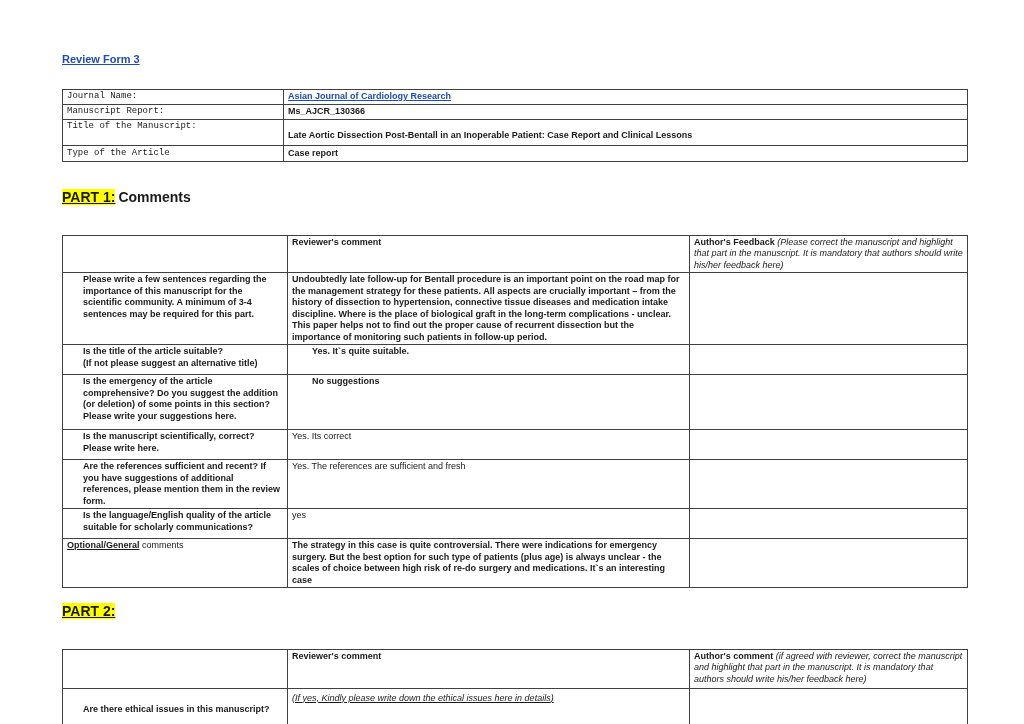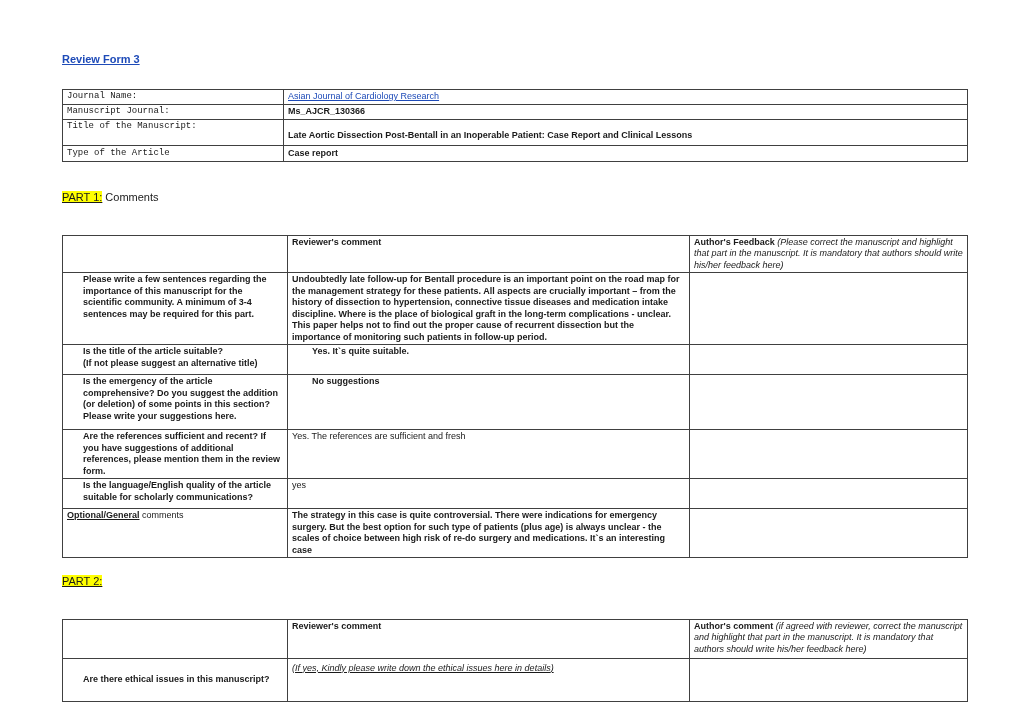--- a/index.html
+++ b/index.html
@@ -24,24 +24,24 @@
   table { border-collapse: collapse; table-layout: fixed; margin-top: 31px; }
   td { border: 1px solid #404040; padding: 1px 4px; vertical-align: top; }
 
   
   .info-table { width: 905px; margin-top: 23px; }
   .info-table td { vertical-align: middle; }
   .info-table .lbl { font-weight: normal; font-family: Liberation Mono, monospace; }
   .info-table .val { font-weight: bold; margin-left: 22px; }
   .cell-top { vertical-align: top !important; }
   .cell-bottom { vertical-align: bottom !important; padding-bottom: 4px !important; }
-  a.journal-link { color: #1E4BB8; font-weight: normal; text-decoration: underline; }
+  a.journal-link { color: #1E4BB8; font-weight: bold; text-decoration: underline; }
 
   
-  .part-heading { margin: 30px 0 6px 0; font-weight: normal; font-size: 11px; }
+  .part-heading { margin: 30px 0 6px 0; font-weight: bold; font-size: 14px; }
   .part-heading .hl {
     background: #FFFF00;
     text-decoration: underline;
   }
   .part-heading .rest { margin-left: 3px; }
   .part2-heading { margin-top: 18px; margin-bottom: 7px; }
 
   
   .review-table { width: 905px; }
   .review-table td.q { font-weight: bold; padding-left: 20px; }
@@ -79,21 +79,21 @@
     <colgroup>
         <col style="width:221px">
         <col style="width:684px">
       </colgroup>
     <tbody>
         <tr>
       <td class="lbl" style="height:15px">Journal Name:</td>
       <td><a class="journal-link" href="#">Asian Journal of Cardiology Research</a></td>
     </tr>
     <tr>
-      <td class="lbl" style="height:15px">Manuscript Journal:</td>
+      <td class="lbl" style="height:15px">Manuscript Report:</td>
       <td class="val">Ms_AJCR_130366</td>
     </tr>
     <tr>
       <td class="lbl cell-top" style="height:26px">Title of the Manuscript:</td>
       <td class="val cell-bottom">Late Aortic Dissection Post-Bentall in an Inoperable Patient: Case Report and Clinical Lessons</td>
     </tr>
     <tr>
       <td class="lbl" style="height:16px">Type of the Article</td>
       <td class="val">Case report</td>
     </tr>
@@ -123,20 +123,25 @@
     </tr>
     <tr>
       <td class="q pre" style="height:30px">Is the title of the article suitable?
 (If not please suggest an alternative title)</td>
       <td class="bold indent">Yes. It`s quite suitable.</td>
       <td></td>
     </tr>
     <tr>
       <td class="q" style="height:55px">Is the emergency of the article comprehensive? Do you suggest the addition (or deletion) of some points in this section? Please write your suggestions here.</td>
       <td class="bold indent">No suggestions</td>
+      <td></td>
+    </tr>
+    <tr>
+      <td class="q" style="height:30px">Is the manuscript scientifically, correct? Please write here.</td>
+      <td class="normal">Yes. Its correct</td>
       <td></td>
     </tr>
     <tr>
       <td class="q" style="height:39px">Are the references sufficient and recent? If you have suggestions of additional references, please mention them in the review form.</td>
       <td class="normal">Yes. The references are sufficient and fresh</td>
       <td></td>
     </tr>
     <tr>
       <td class="q" style="height:30px">Is the language/English quality of the article suitable for scholarly communications?</td>
       <td class="normal">yes</td>

